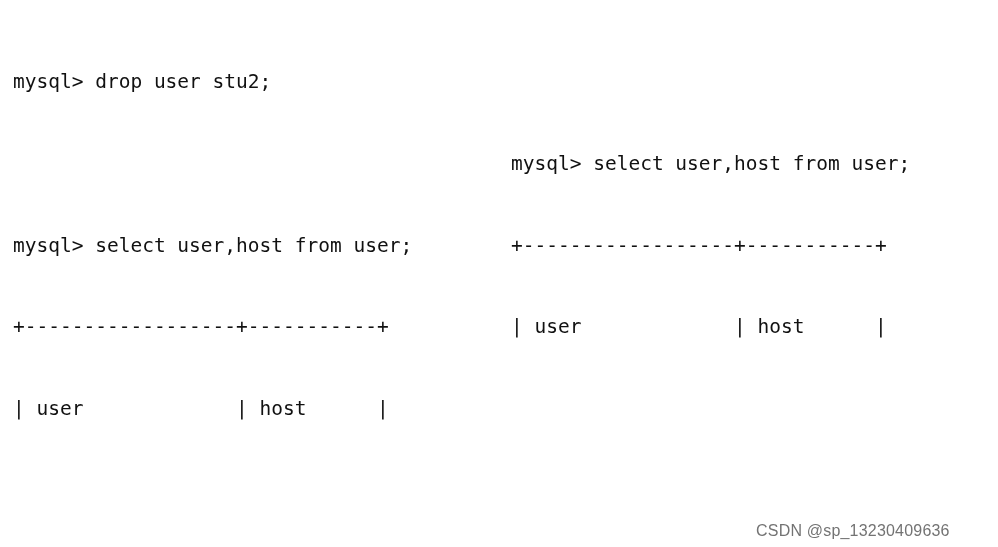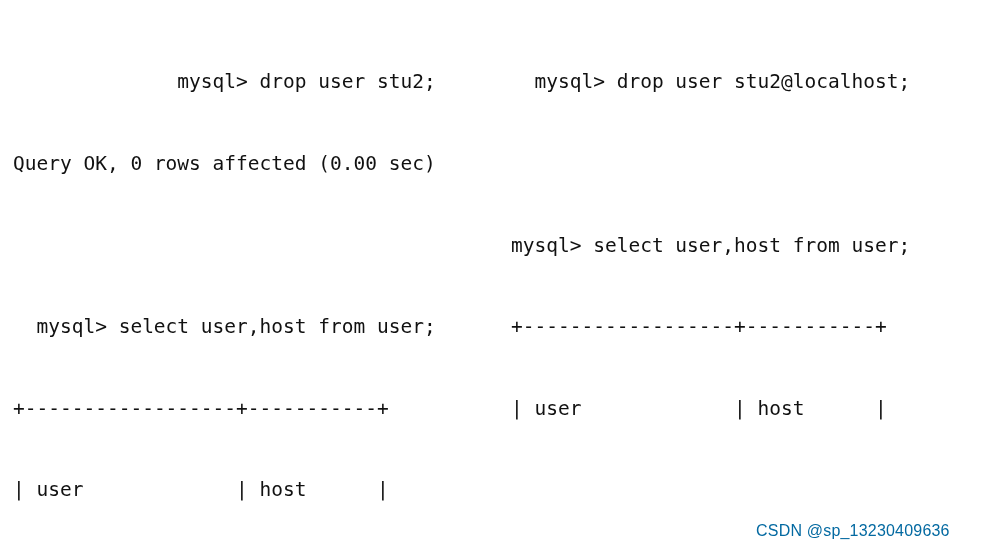--- a/index.html
+++ b/index.html
@@ -34,64 +34,62 @@
   .panel-left  { left: 13px; }
   .panel-right { left: 511px; }
 
   .line {
     white-space: pre;
     min-height: 27.2px;
   }
   .line.blank {
     height: 27.2px;
   }
-  .prompt-line { font-weight: 400; text-align: right; }
+  .prompt-line { font-weight: 400; }
   .rule-line   { font-weight: 400; }
 
   .watermark {
     position: absolute;
     left: 756px;
     top: 521px;
     font-family: "Liberation Sans", "DejaVu Sans", sans-serif;
     font-size: 16px;
     line-height: 20px;
-    color: #0369a1;
+    color: #737373;
     white-space: pre;
     letter-spacing: 0.2px;
   }
 </style>
 </head>
 <body>
 
 <div class="screen">
 
   <div class="panel panel-left">
     <div class="line prompt-line">mysql&gt; drop user stu2;</div>
-    <div class="line">Query OK, 0 rows affected (0.00 sec)</div>
     <div class="line blank"></div>
     <div class="line prompt-line">mysql&gt; select user,host from user;</div>
     <div class="line rule-line">+------------------+-----------+</div>
     <div class="line">| user             | host      |</div>
     
     
     
     
     
     
     
     
     
     
     
     
     
   </div>
 
   <div class="panel panel-right">
-    <div class="line prompt-line">mysql&gt; drop user stu2@localhost;</div>
     <div class="line blank"></div>
     <div class="line prompt-line">mysql&gt; select user,host from user;</div>
     <div class="line rule-line">+------------------+-----------+</div>
     <div class="line">| user             | host      |</div>
     
     
     
     
     
     

